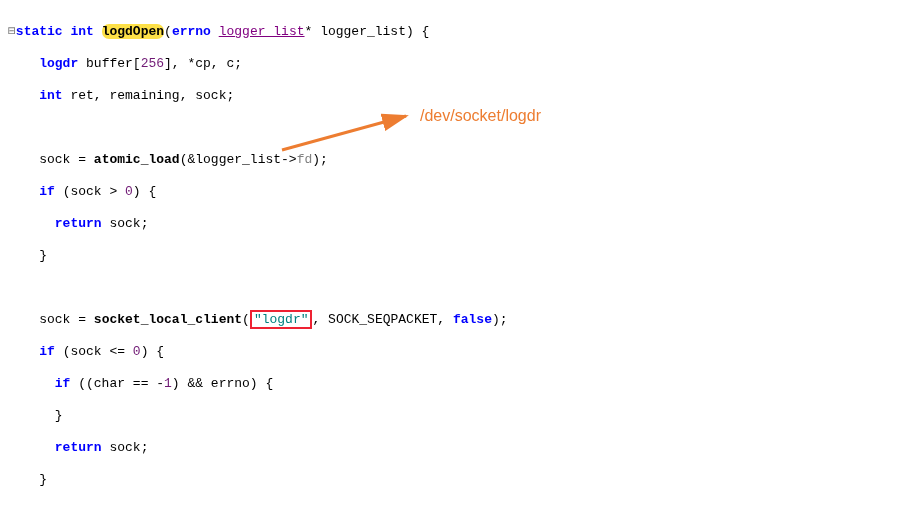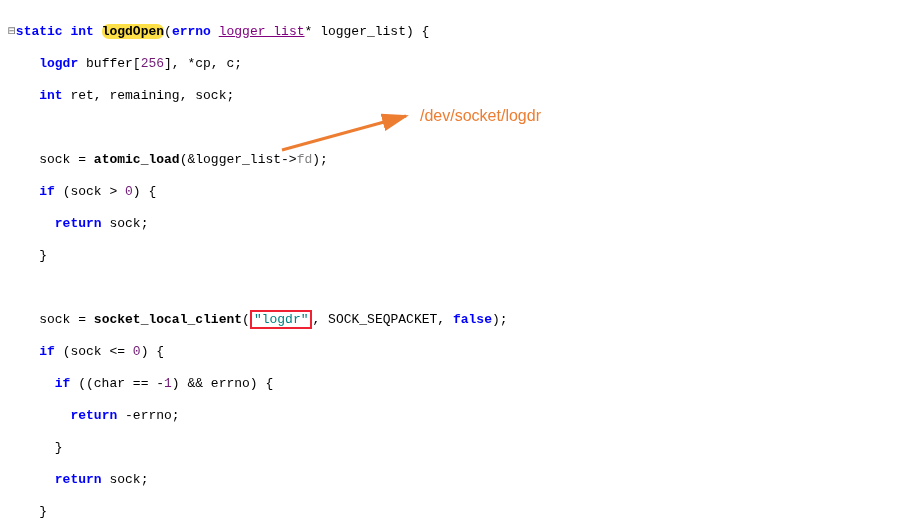--- a/index.html
+++ b/index.html
@@ -52,21 +52,20 @@
 <span class="line"><span>    </span><span class="kw">int </span><span>ret, remaining, sock;</span></span>
 <span class="line"></span>
 <span class="line"><span>    sock = </span><span class="fn">atomic_load</span><span>(&amp;logger_list-&gt;</span><span class="mem var">fd</span><span>);</span></span>
 <span class="line"><span>    </span><span class="kw">if </span><span>(sock &gt; </span><span class="num">0</span><span>) {</span></span>
 <span class="line"><span>      </span><span class="kw">return </span><span>sock;</span></span>
 <span class="line"><span>    }</span></span>
 <span class="line"></span>
 <span class="line"><span>    sock = </span><span class="fn">socket_local_client</span><span>(</span><span class="boxed">"logdr"</span><span>, SOCK_SEQPACKET, </span><span class="kw">false</span><span>);</span></span>
 <span class="line"><span>    </span><span class="kw">if </span><span>(sock &lt;= </span><span class="num">0</span><span>) {</span></span>
 <span class="line"><span>      </span><span class="kw">if </span><span>((char == -</span><span class="num">1</span><span>) &amp;&amp; errno) {</span></span>
-<span class="line"><span>        </span><span class="kw">return </span><span>-errno;</span></span>
 <span class="line"><span>      }</span></span>
 <span class="line"><span>      </span><span class="kw">return </span><span>sock;</span></span>
 <span class="line"><span>    }</span></span>
 
 
 
 
 
 
 

